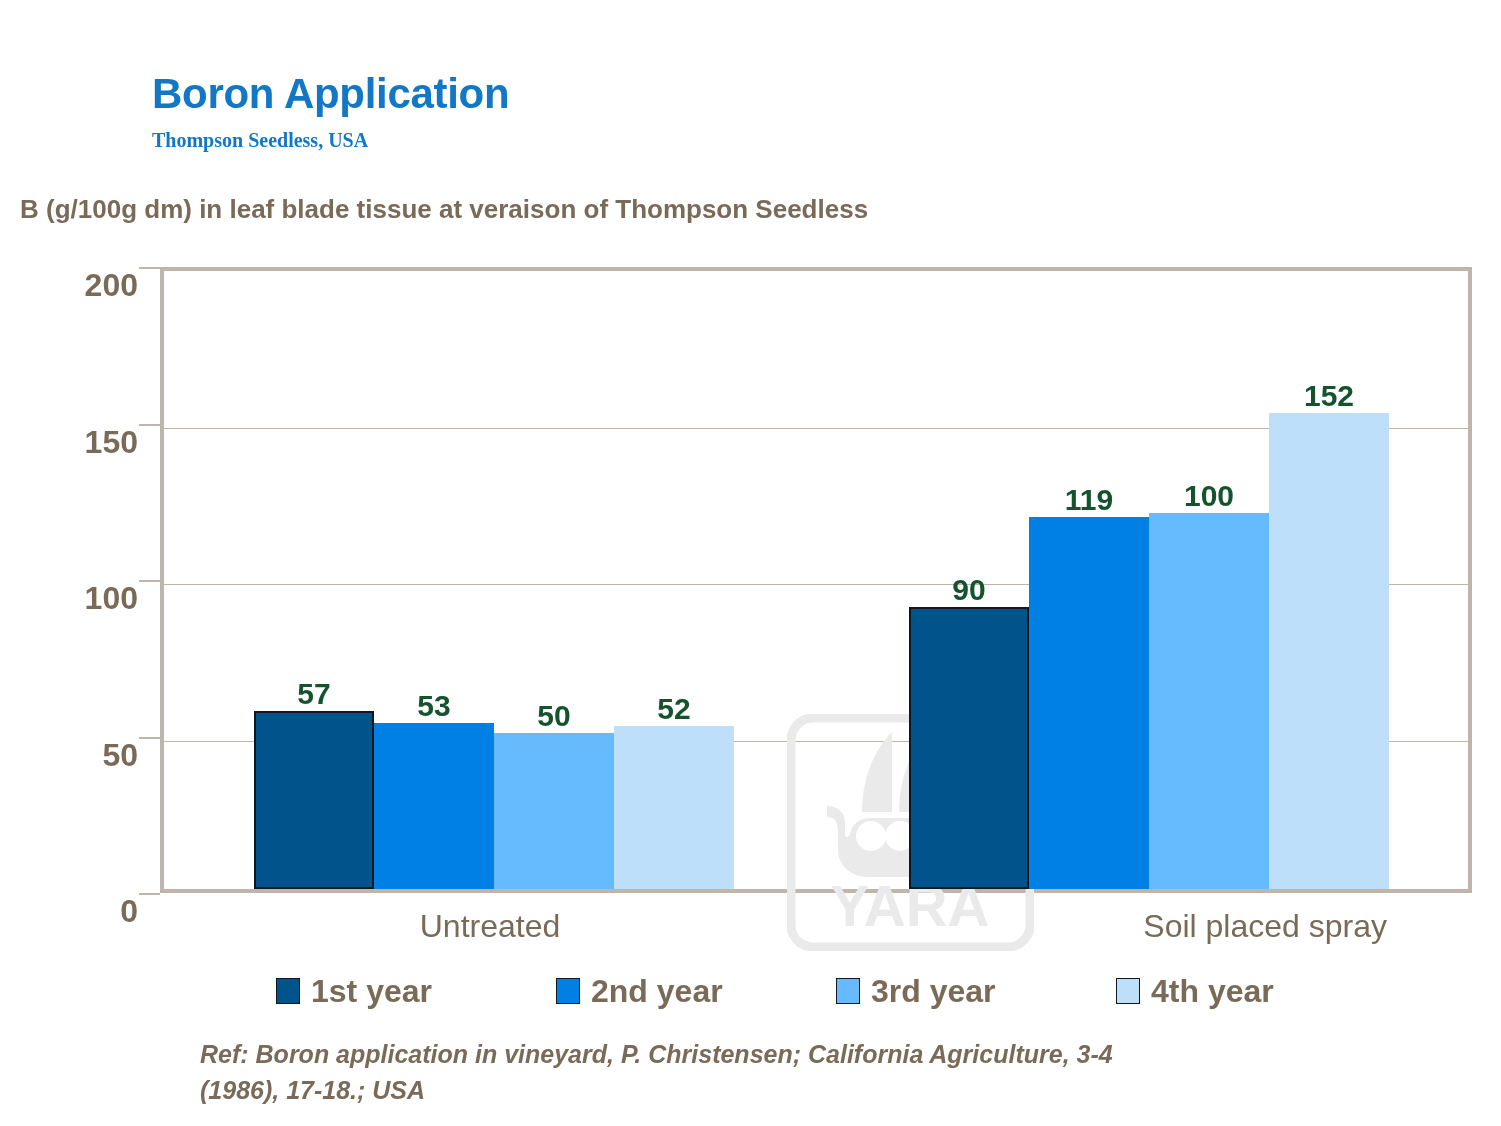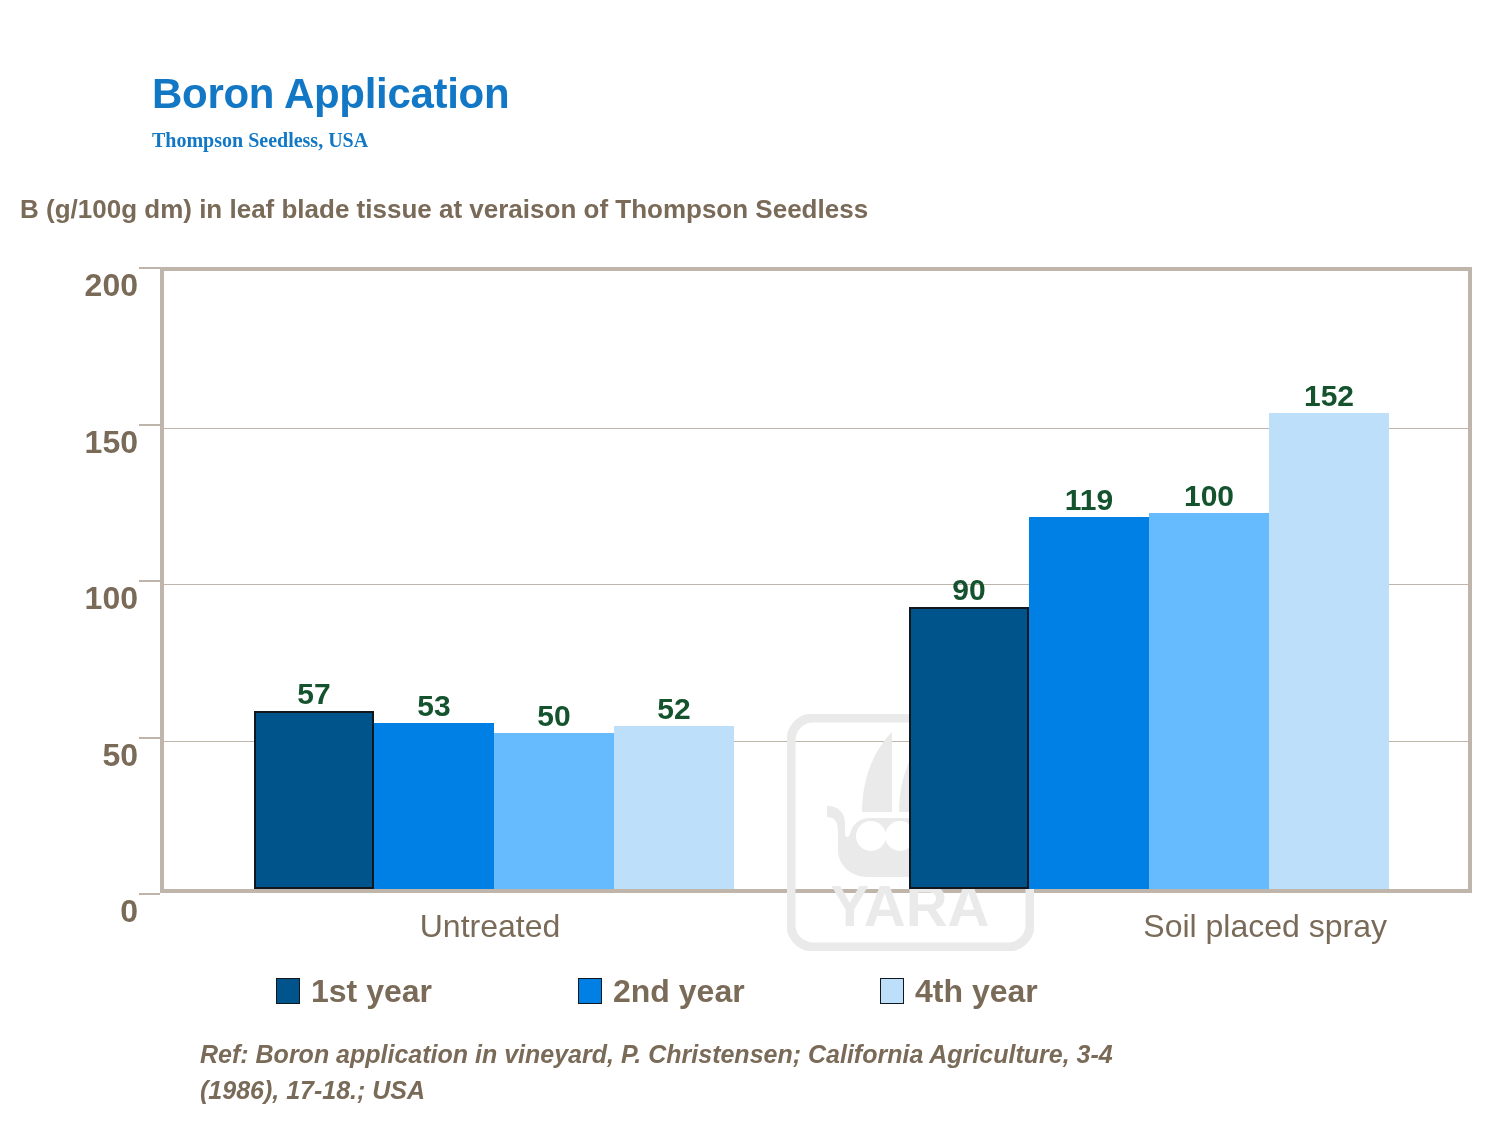--- a/index.html
+++ b/index.html
@@ -247,20 +247,24 @@
 <div id="legend">
     <div class="legend-item">
       <span class="legend-swatch" style="background: rgb(0, 84, 140);"></span>
       <span class="legend-label">1st year</span>
     </div>
     <div class="legend-item">
       <span class="legend-swatch" style="background: rgb(0, 128, 229);"></span>
       <span class="legend-label">2nd year</span>
     </div>
     <div class="legend-item">
+      <span class="legend-swatch" style="background: rgb(102, 187, 255);"></span>
+      <span class="legend-label">3rd year</span>
+    </div>
+    <div class="legend-item">
       <span class="legend-swatch" style="background: rgb(189, 223, 250);"></span>
       <span class="legend-label">4th year</span>
     </div>
   </div>
 
 <div id="reference">
   <div>Ref: Boron application in vineyard, P. Christensen; California Agriculture, 3-4</div>
   <div>(1986), 17-18.; USA</div>
 </div>
 

